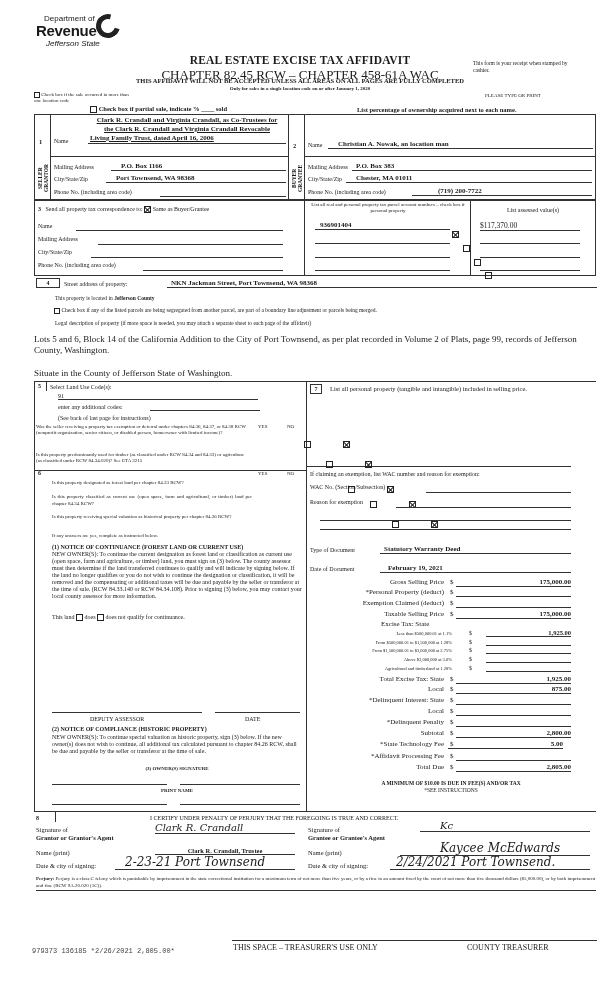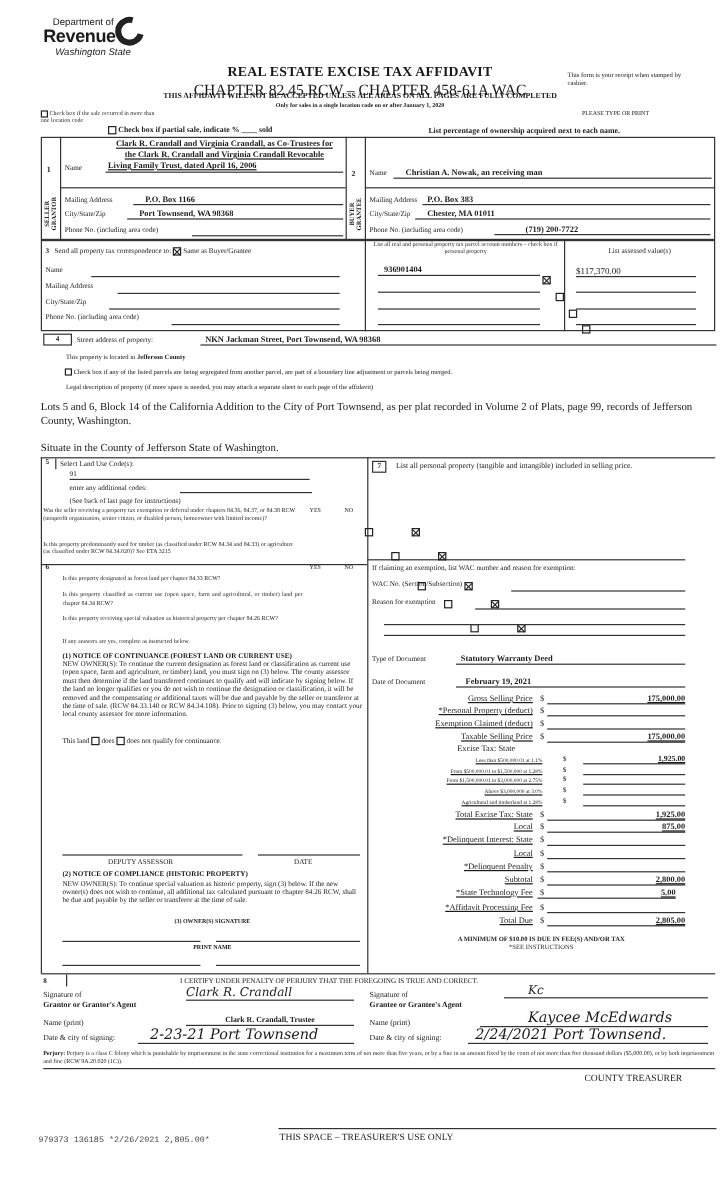--- a/index.html
+++ b/index.html
@@ -25,33 +25,33 @@
   .cb.x::before { transform: rotate(45deg); } .cb.x::after { transform: rotate(-45deg); }
   .line { border-bottom: 1px solid #333; }
   .box { border: 1px solid #333; }
   .vline { border-left: 1px solid #333; }
   .hline { border-top: 1px solid #333; }
   .val { font-weight: bold; font-size: 7px; }
   .lbl { font-size: 6px; }
   .vert { writing-mode: vertical-rl; transform: rotate(180deg); font-size: 5.5px; line-height: 6px; text-align: center; }
   .legal { font-size: 9px; line-height: 11px; }
   .sig { font-family: "DejaVu Serif", serif; font-style: italic; font-size: 10px; }
-  .right { text-align: right; text-decoration: underline; }
+  .right { text-align: right; }
   .mono { font-family: "Liberation Mono", monospace; }
 </style>
 </head>
 <body>
 
 
 
 
 <div class="abs logo">
   <span class="dept">Department of</span>
   <span class="rev">Revenue</span>
-  <span class="wa">Washington State</span>
+  <span class="wa">Jefferson State</span>
   <span class="mark"></span>
 </div>
 <div class="abs title t1">REAL ESTATE EXCISE TAX AFFIDAVIT</div>
 <div class="abs title t2">CHAPTER 82.45 RCW – CHAPTER 458-61A WAC</div>
 <div class="abs title t3">THIS AFFIDAVIT WILL NOT BE ACCEPTED UNLESS ALL AREAS ON ALL PAGES ARE FULLY COMPLETED</div>
 <div class="abs title t4">Only for sales in a single location code on or after January 1, 2020</div>
 <div class="abs receipt">This form is your receipt when stamped by cashier.</div>
 <div class="abs tiny" style="left:485px;top:93px;">PLEASE TYPE OR PRINT</div>
 
 <div class="abs tiny" style="left:34px;top:92px;width:95px;line-height:6px;">
@@ -83,21 +83,21 @@
 <div class="abs lbl" style="left:54px;top:164px;">Mailing Address</div>
 <div class="abs val line" style="left:111px;top:162px;width:175px;padding-left:10px;">P.O. Box 1166</div>
 <div class="abs lbl" style="left:54px;top:176px;">City/State/Zip</div>
 <div class="abs val line" style="left:106px;top:174px;width:180px;padding-left:10px;">Port Townsend, WA 98368</div>
 <div class="abs lbl" style="left:54px;top:189px;">Phone No. (including area code)</div>
 <div class="abs line" style="left:160px;top:189px;width:126px;height:8px;"></div>
 
 <div class="abs sm7 bold" style="left:293px;top:142px;">2</div>
 <div class="abs vert bold" style="left:291px;top:160px;height:36px;">BUYER GRANTEE</div>
 <div class="abs lbl" style="left:308px;top:142px;">Name</div>
-<div class="abs val line" style="left:328px;top:140px;width:265px;padding-left:10px;">Christian A. Nowak, an receiving man</div>
+<div class="abs val line" style="left:328px;top:140px;width:265px;padding-left:10px;">Christian A. Nowak, an location man</div>
 <div class="abs lbl" style="left:308px;top:164px;">Mailing Address</div>
 <div class="abs val line" style="left:352px;top:162px;width:240px;padding-left:4px;">P.O. Box 383</div>
 <div class="abs lbl" style="left:308px;top:176px;">City/State/Zip</div>
 <div class="abs val line" style="left:346px;top:174px;width:246px;padding-left:10px;">Chester, MA  01011</div>
 <div class="abs lbl" style="left:308px;top:189px;">Phone No. (including area code)</div>
 <div class="abs val line" style="left:412px;top:187px;width:180px;padding-left:26px;">(719) 200-7722</div>
 
 
 <div class="abs box" style="left:34px;top:200px;width:562px;height:76px;"></div>
 <div class="abs vline" style="left:304px;top:200px;height:76px;"></div>
@@ -312,16 +312,16 @@
 
 <div class="abs" style="left:36px;top:875px;width:560px;font-size:5px;line-height:7px;border-bottom:1px solid #333;padding-bottom:1px;">
   <span class="bold">Perjury:</span>
   <span>Perjury is a class C felony which is punishable by imprisonment in the state correctional institution for a maximum term of not more than five years, or by a fine in an amount fixed by the court of not more than five thousand dollars ($5,000.00), or by both imprisonment and fine (RCW 9A.20.020 (1C)).</span>
 </div>
 
 
 <div class="abs hline" style="left:232px;top:940px;width:365px;"></div>
 <div class="abs mono" style="left:32px;top:947px;font-size:7px;color:#444;">979373 136185 *2/26/2021 2,805.00*</div>
 <div class="abs" style="left:233px;top:943px;font-size:8px;">THIS SPACE – TREASURER'S USE ONLY</div>
-<div class="abs" style="left:467px;top:894px;font-size:8px;margin-left:20px;">COUNTY TREASURER</div>
+<div class="abs" style="left:467px;top:943px;font-size:8px;">COUNTY TREASURER</div>
 
 
 
 
 </body></html>

